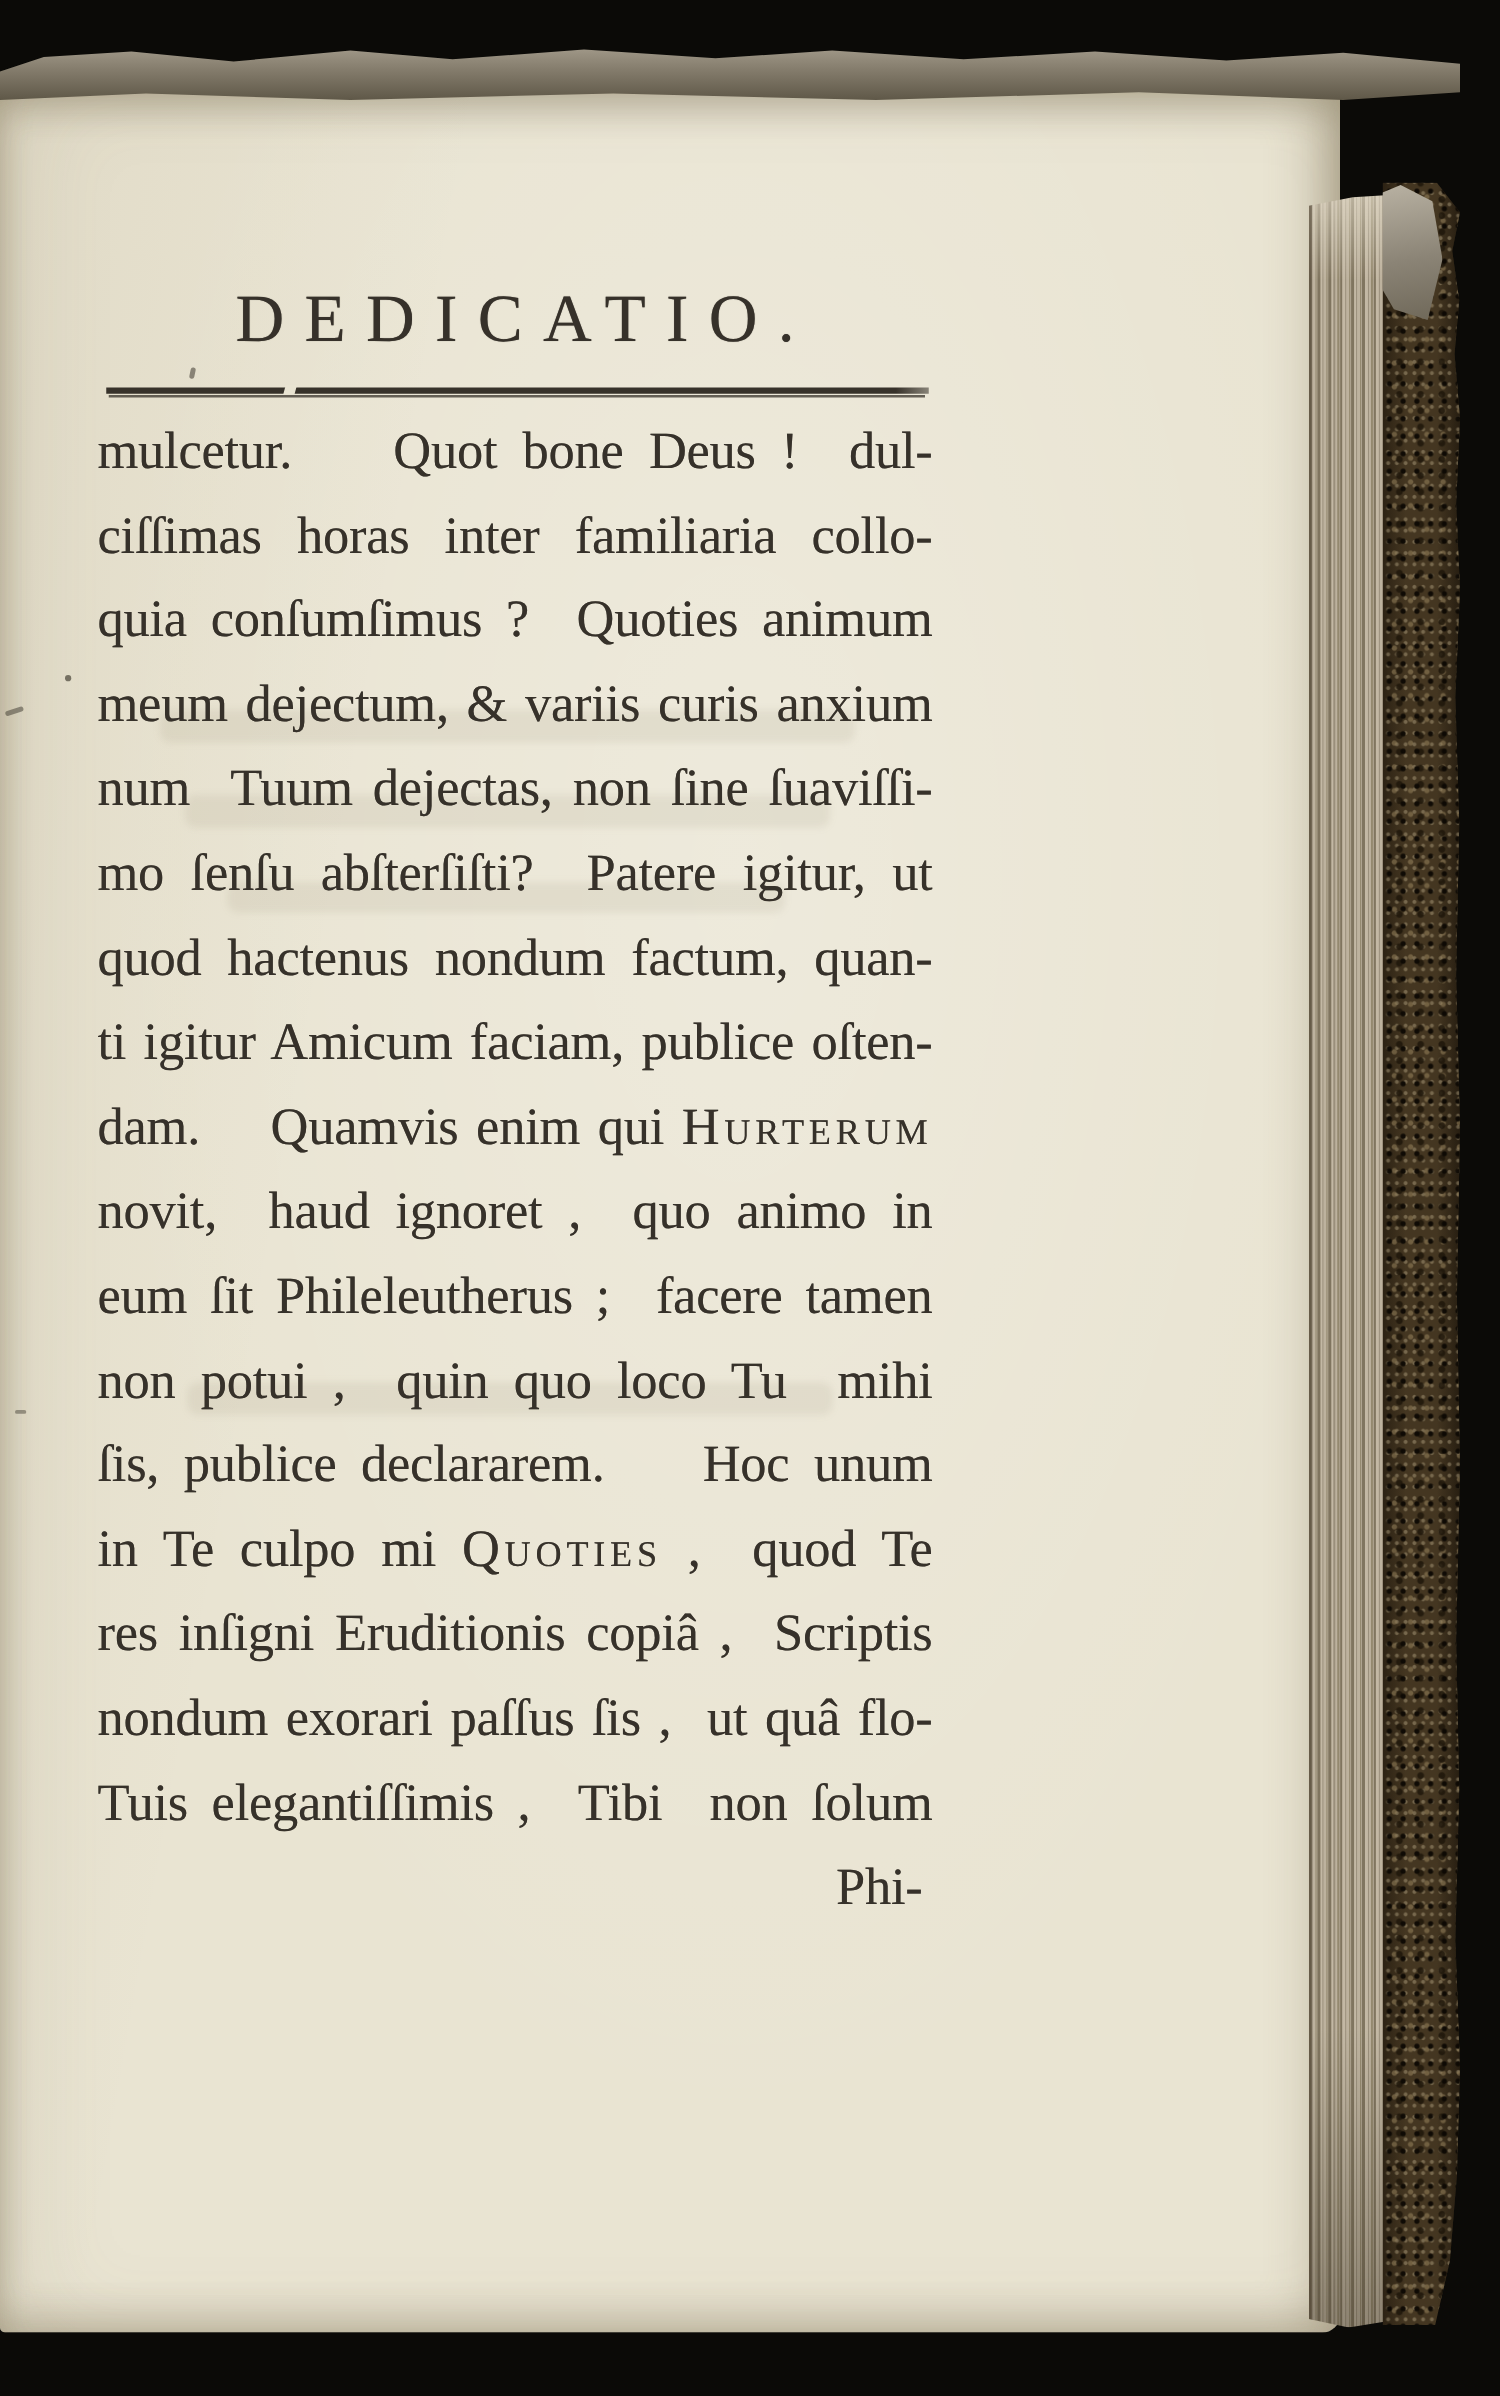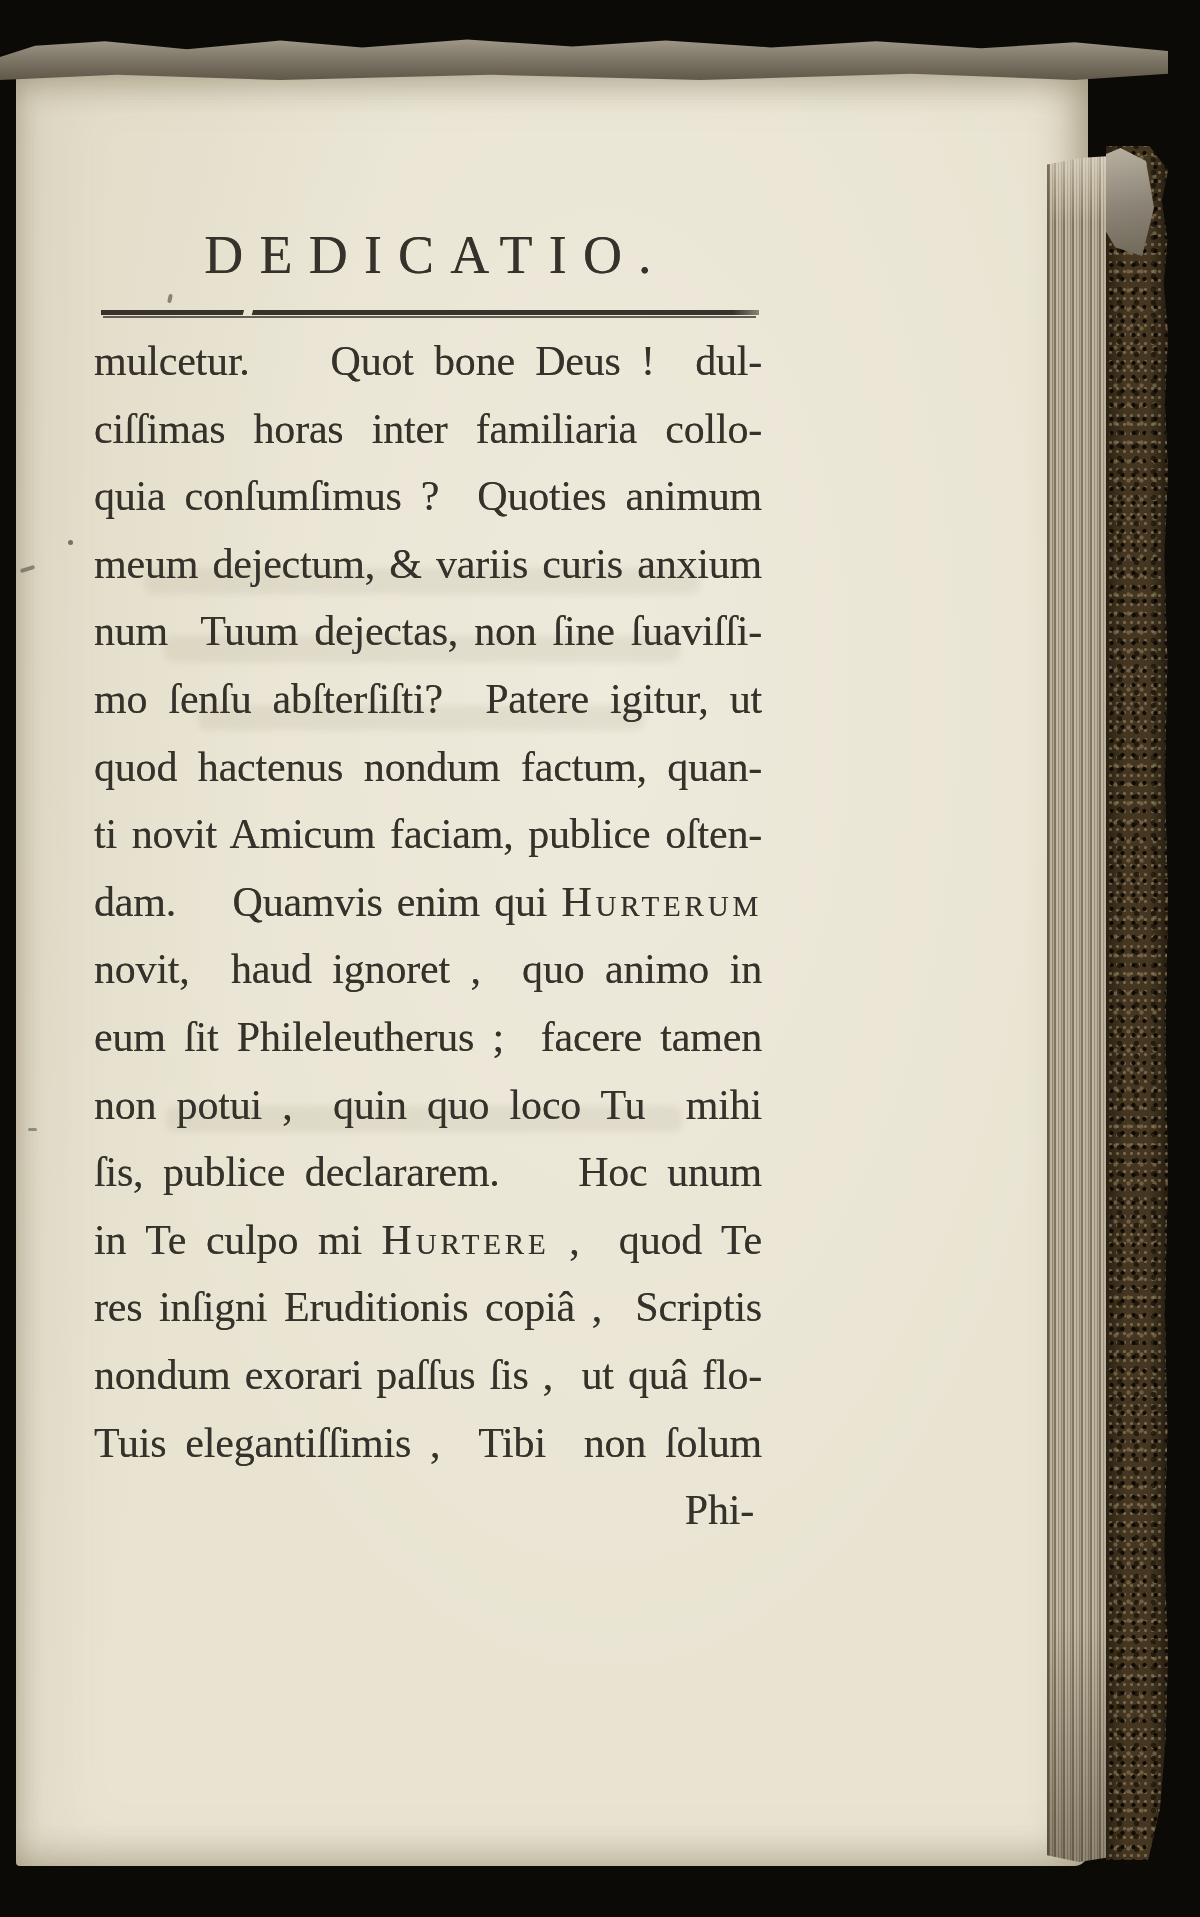--- a/index.html
+++ b/index.html
@@ -55,21 +55,20 @@
     background:
       radial-gradient(ellipse at 55% 35%,rgba(255,255,255,.22),rgba(255,255,255,0) 62%),
       linear-gradient(100deg,rgba(125,105,65,.07),rgba(0,0,0,0) 28%),
       var(--paper,#e9e4d2);
     box-shadow:
       inset -22px 0 38px rgba(110,95,65,.30),
       inset 0 20px 24px rgba(110,95,65,.24),
       inset 0 -14px 28px rgba(110,95,65,.16),
       inset 28px 0 70px rgba(120,105,75,.10);
     border-radius:2px 8px 14px 4px;
-    margin-left:16px;
   }
 
   .heading{
     position:absolute;left:78px;top:156px;width:668px;
     text-align:center;color:var(--ink,#36312a);
     font-size:54px;line-height:58px;letter-spacing:.30em;text-indent:.3em;
     text-shadow:0 0 .6px rgba(45,40,32,.65);
     white-space:nowrap;
   }
   .rule{
@@ -130,27 +129,27 @@
     </div>
 
     <div class="textblock">
         <div class="tl"><span class="seg">mulcetur. &nbsp;&nbsp; Quot bone Deus ! &nbsp;dul-</span></div>
         <div class="tl"><span class="seg">ciſſimas horas inter familiaria collo-</span></div>
         <div class="tl"><span class="seg">quia conſumſimus ? &nbsp;Quoties animum</span></div>
         <div class="tl"><span class="seg">meum dejectum, &amp; variis curis anxium</span></div>
         <div class="tl"><span class="seg">num &nbsp;Tuum dejectas, non ſine ſuaviſſi-</span></div>
         <div class="tl"><span class="seg">mo ſenſu abſterſiſti? &nbsp;Patere igitur, ut</span></div>
         <div class="tl"><span class="seg">quod hactenus nondum factum, quan-</span></div>
-        <div class="tl"><span class="seg">ti novit Amicum faciam, publice oſten-</span></div>
+        <div class="tl"><span class="seg">ti igitur Amicum faciam, publice oſten-</span></div>
         <div class="tl"><span class="seg">dam. &nbsp; &nbsp;Quamvis enim qui </span><span class="sc">Hurterum</span></div>
         <div class="tl"><span class="seg">novit, &nbsp;haud ignoret , &nbsp;quo animo in</span></div>
         <div class="tl"><span class="seg">eum ſit Phileleutherus ; &nbsp;facere tamen</span></div>
         <div class="tl"><span class="seg">non potui , &nbsp;quin quo loco Tu &nbsp;mihi</span></div>
         <div class="tl"><span class="seg">ſis, publice declararem. &nbsp; &nbsp;Hoc unum</span></div>
-        <div class="tl"><span class="seg">in Te culpo mi </span><span class="sc">Hurtere</span><span class="seg"> , &nbsp;quod Te</span></div>
+        <div class="tl"><span class="seg">in Te culpo mi </span><span class="sc">Quoties</span><span class="seg"> , &nbsp;quod Te</span></div>
         <div class="tl"><span class="seg">res inſigni Eruditionis copiâ , &nbsp;Scriptis</span></div>
         <div class="tl"><span class="seg">nondum exorari paſſus ſis , &nbsp;ut quâ flo-</span></div>
         <div class="tl"><span class="seg">Tuis elegantiſſimis , &nbsp;Tibi &nbsp;non ſolum</span></div>
         <div class="tl right"><span class="seg">Phi-</span></div>
       </div>
 
     <div class="speck sp1"></div>
     <div class="speck sp2"></div>
     <div class="speck sp3"></div>
     <div class="speck sp4"></div>

